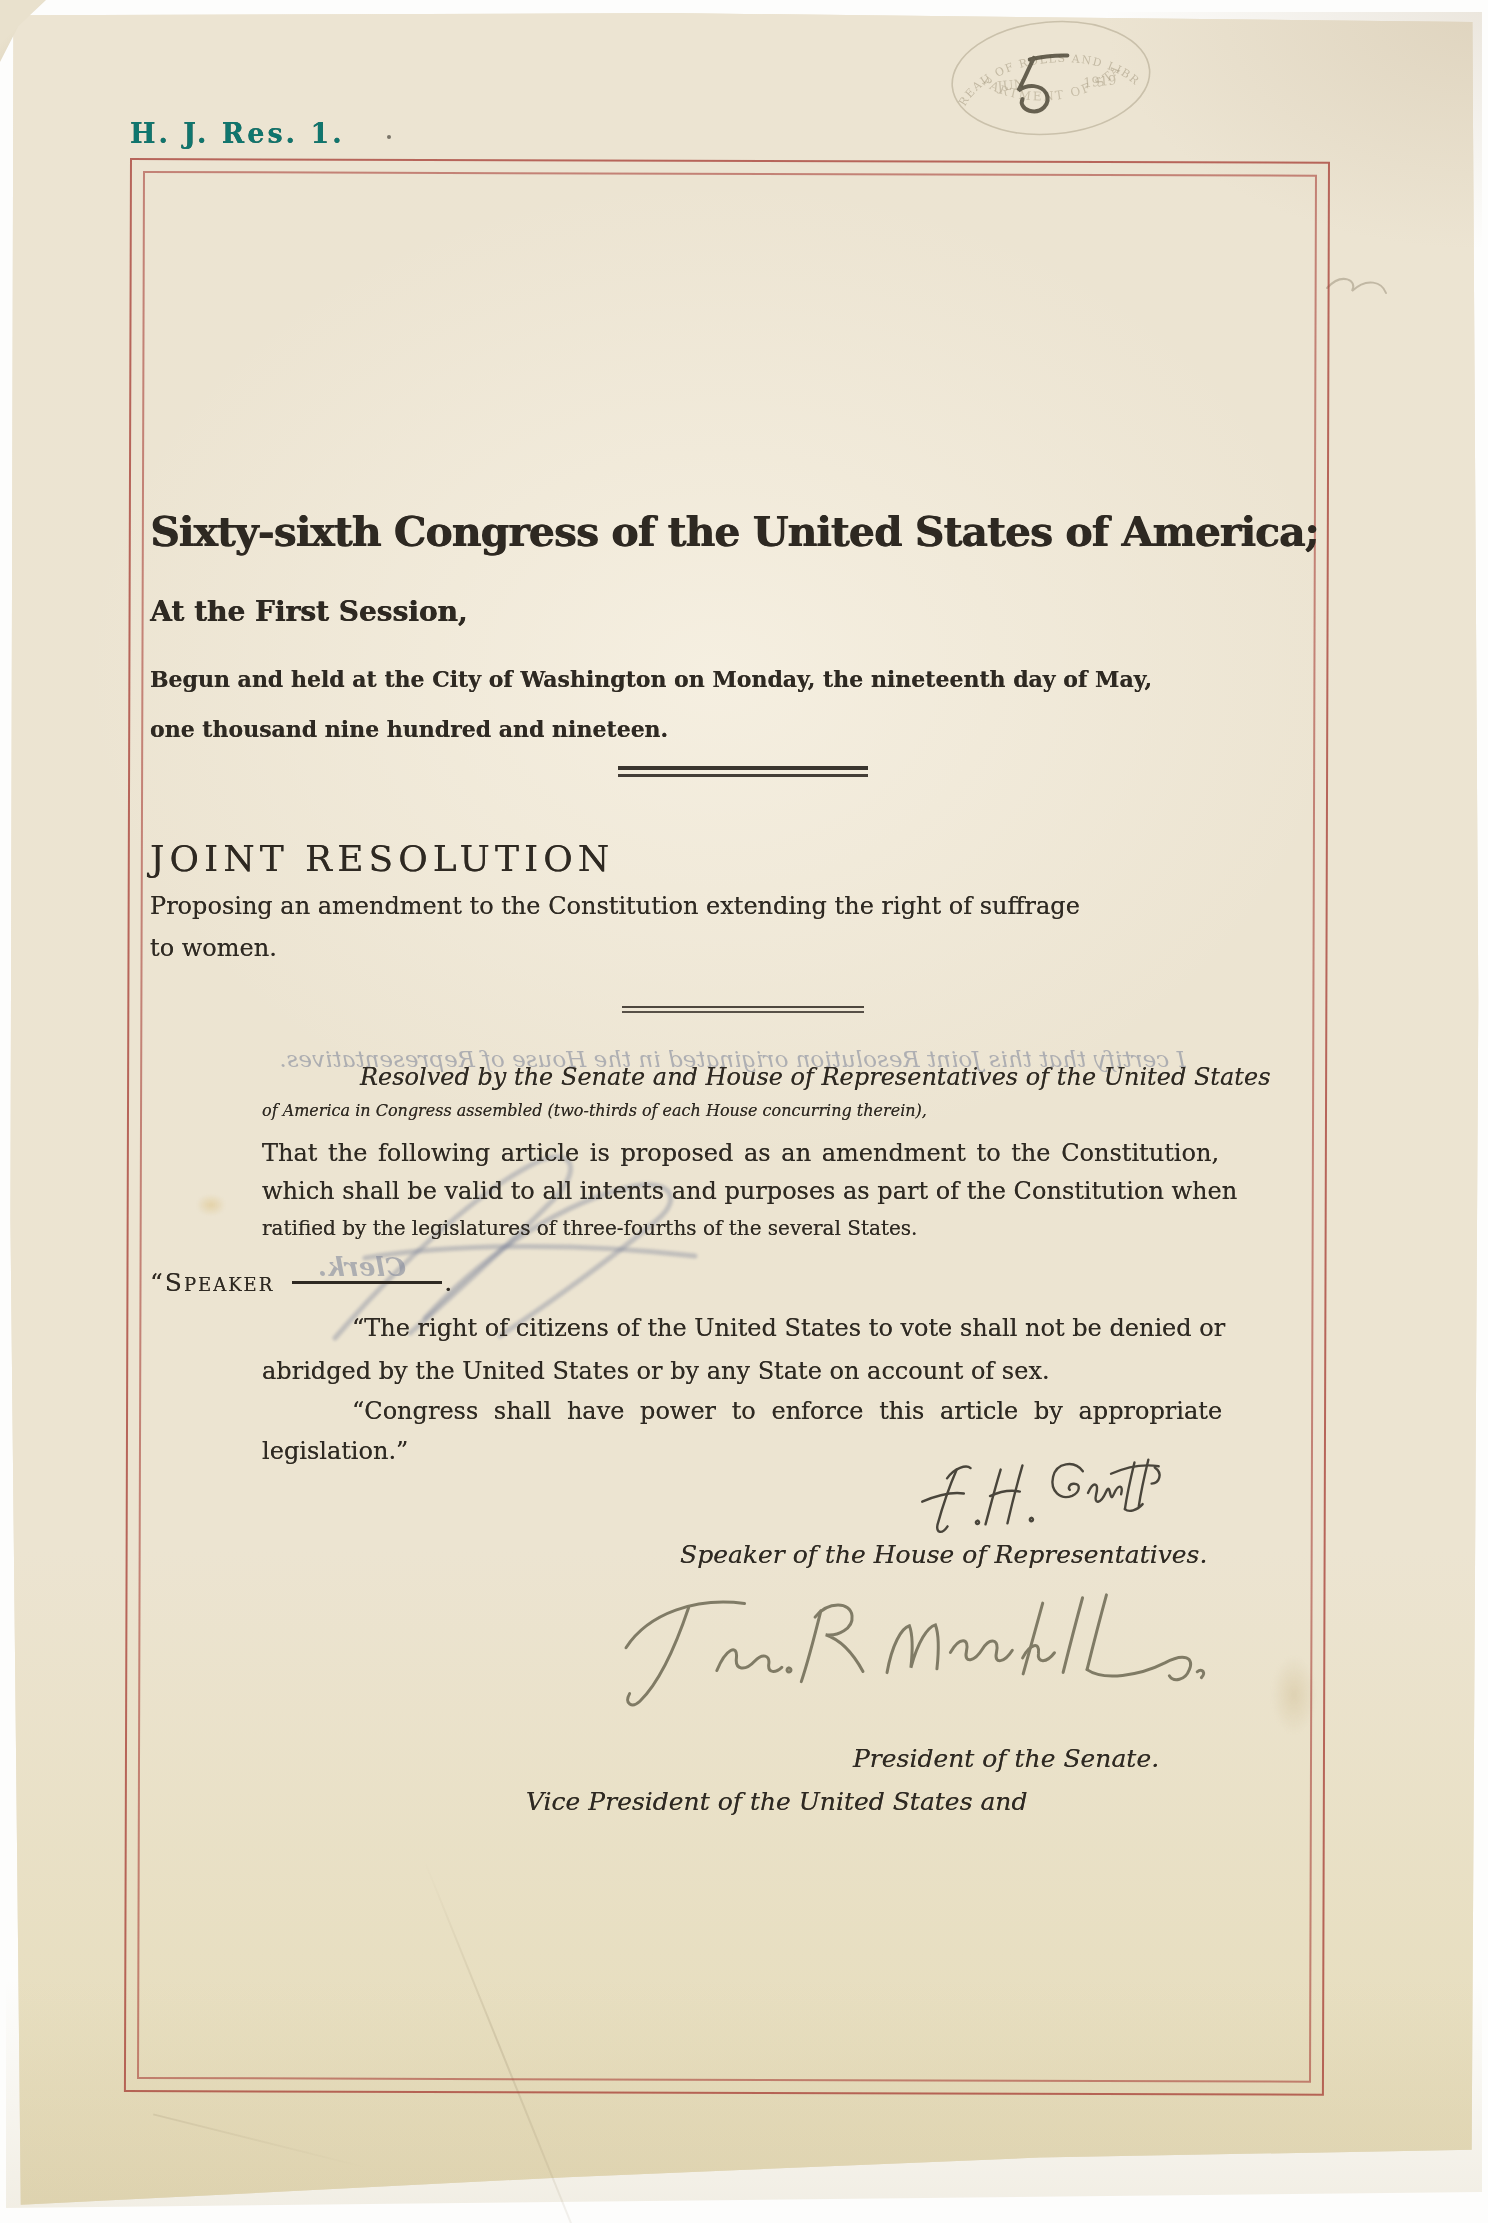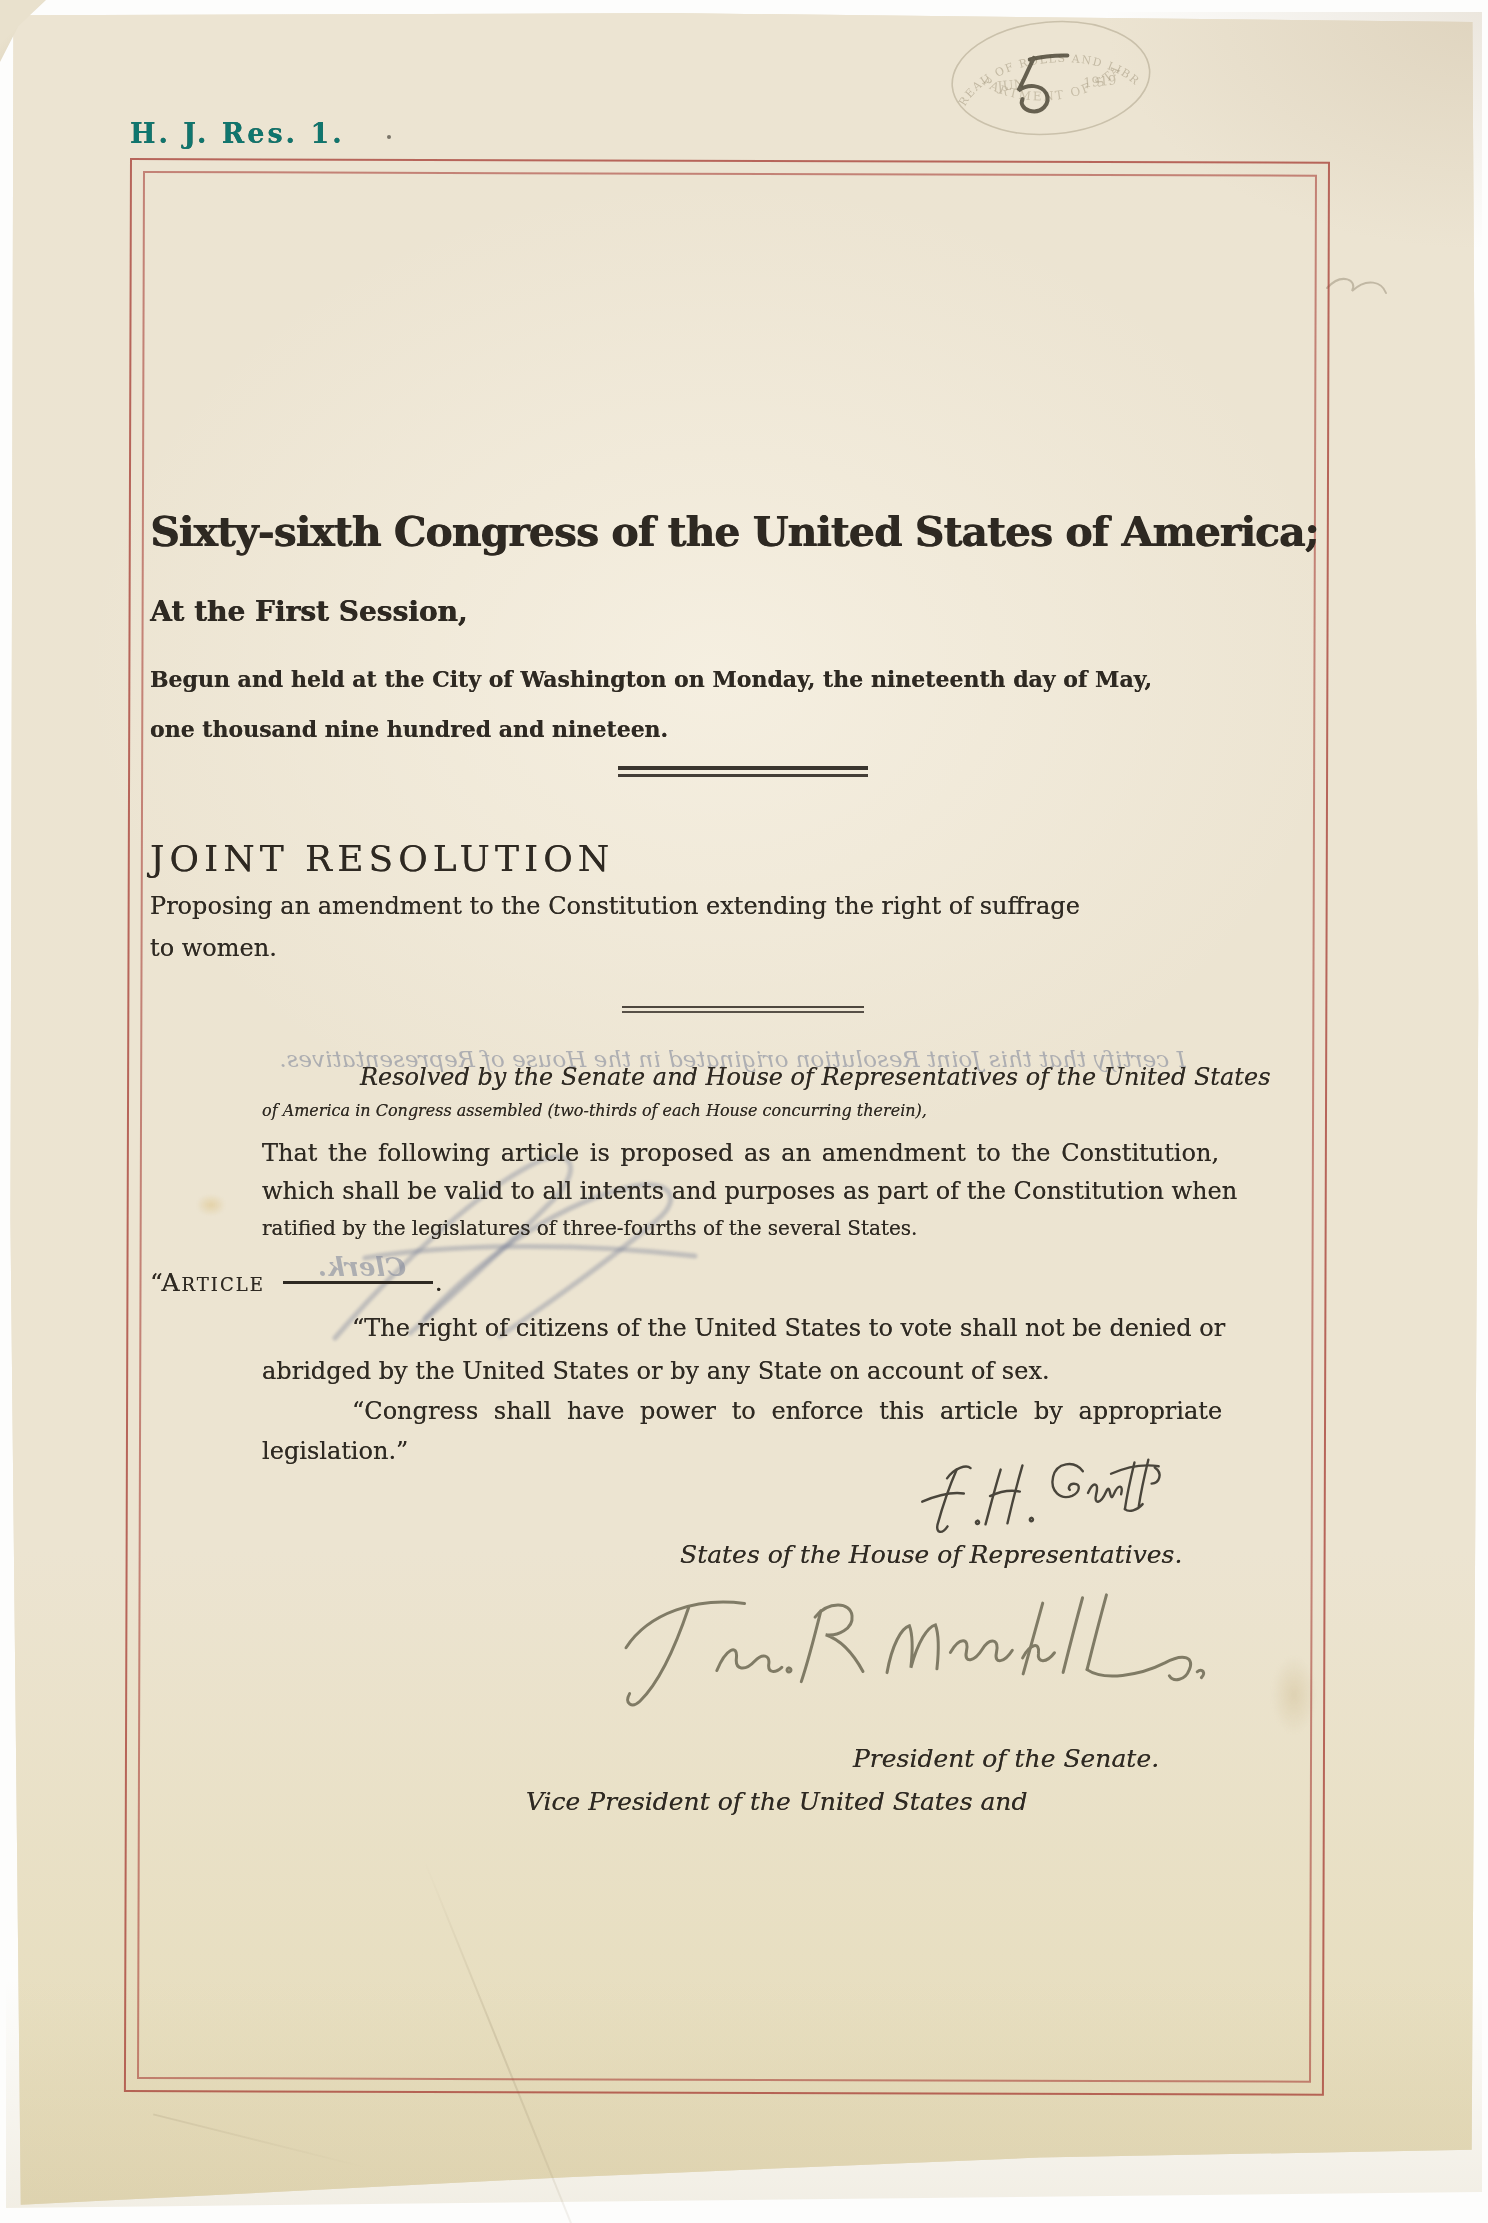--- a/index.html
+++ b/index.html
@@ -114,21 +114,21 @@
 </div>
 <div class="t bleed" style="left:318px;top:1252px;font-size:26px;font-weight:bold;font-style:italic;">Clerk.</div>
 
 <div class="t ink it" style="left:360px;top:1063px;font-size:24px;">Resolved by the Senate and House of Representatives of the United States</div>
 <div class="t ink it" style="left:262px;top:1101px;font-size:16px;">of America in Congress assembled (two-thirds of each House concurring therein),</div>
 <div class="t ink" style="left:262px;top:1139px;font-size:24px;word-spacing:3px;">That the following article is proposed as an amendment to the Constitution,</div>
 <div class="t ink" style="left:262px;top:1177px;font-size:24px;">which shall be valid to all intents and purposes as part of the Constitution when</div>
 <div class="t ink" style="left:262px;top:1216px;font-size:20px;">ratified by the legislatures of three-fourths of the several States.</div>
 
 <div class="col ink" style="top:1266px;font-size:25px;line-height:34px;">
-  <span style="font-variant:small-caps;letter-spacing:2px;">“Article</span>
+  <span style="font-variant:small-caps;letter-spacing:2px;">“Speaker</span>
   <span class="rule" style="display:inline-block;position:static;width:150px;height:3px;background:#2e2922;vertical-align:middle;margin:0 2px 4px 10px;"></span><span>.</span>
 </div>
 
 <div class="t ink" style="left:352px;top:1314px;font-size:24px;">“The right of citizens of the United States to vote shall not be denied or</div>
 <div class="t ink" style="left:262px;top:1357px;font-size:24px;">abridged by the United States or by any State on account of sex.</div>
 <div class="t ink" style="left:352px;top:1397px;font-size:24px;word-spacing:8px;">“Congress shall have power to enforce this article by appropriate</div>
 <div class="t ink" style="left:262px;top:1437px;font-size:24px;">legislation.”</div>
 
 <div class="abs" style="left:898px;top:1452px;width:265px;height:85px;transform:rotate(-3deg);" aria-label="F. H. Gillett">
   <svg width="265" height="85" viewBox="0 0 265 85" aria-hidden="true">
@@ -144,21 +144,21 @@
       <path d="M186,22 C178,10 160,12 156,26 C152,40 162,50 174,46 C182,43 184,34 176,34 C172,34 170,38 172,40"></path>
       <path d="M190,44 C196,32 202,34 198,46 C195,56 202,56 208,44 C214,32 210,58 216,46 C221,36 226,38 223,47"></path>
       <path d="M238,16 C232,36 228,52 226,62"></path>
       <path d="M252,14 C246,34 242,50 240,60"></path>
       <path d="M226,62 C230,66 238,64 244,58"></path>
       <path d="M214,26 C230,20 248,18 262,21"></path>
       <path d="M258,22 C266,28 262,38 254,38"></path>
     </g>
   </svg>
 </div>
-<div class="t ink it" style="left:680px;top:1540px;font-size:25px;">States of the House of Representatives.</div>
+<div class="t ink it" style="left:680px;top:1540px;font-size:25px;">Speaker of the House of Representatives.</div>
 
 <div class="abs" style="left:598px;top:1580px;width:612px;height:125px;transform:rotate(-2deg);" aria-label="Thos. R. Marshall">
   <svg width="612" height="125" viewBox="0 0 612 125" aria-hidden="true">
     <g fill="none" stroke="#6e6a54" stroke-width="3" stroke-linecap="round" opacity=".85">
       <path d="M28,58 C52,24 100,10 148,18"></path>
       <path d="M92,20 C80,52 62,92 40,112 C32,119 24,114 30,104"></path>
       <path d="M118,84 C128,62 140,58 138,72 C136,84 146,86 156,76 C164,68 172,70 170,80 C169,88 176,89 183,83"></path>
       <path d="M190,84 a2,2 0 1 0 .2,0"></path>
       <path d="M224,28 C216,56 208,82 202,98"></path>
       <path d="M218,34 C232,18 254,20 255,34 C256,47 240,54 228,52 C244,58 256,74 264,90"></path>

